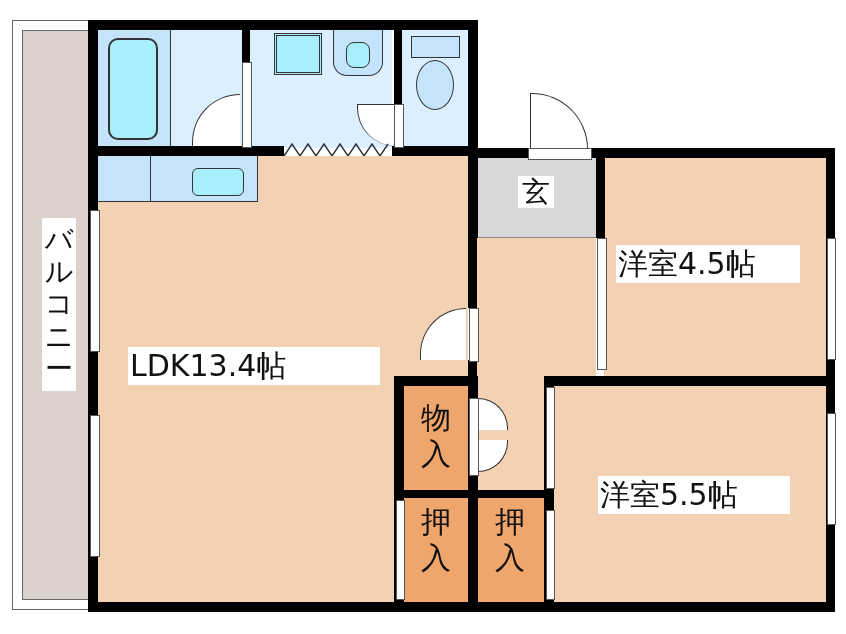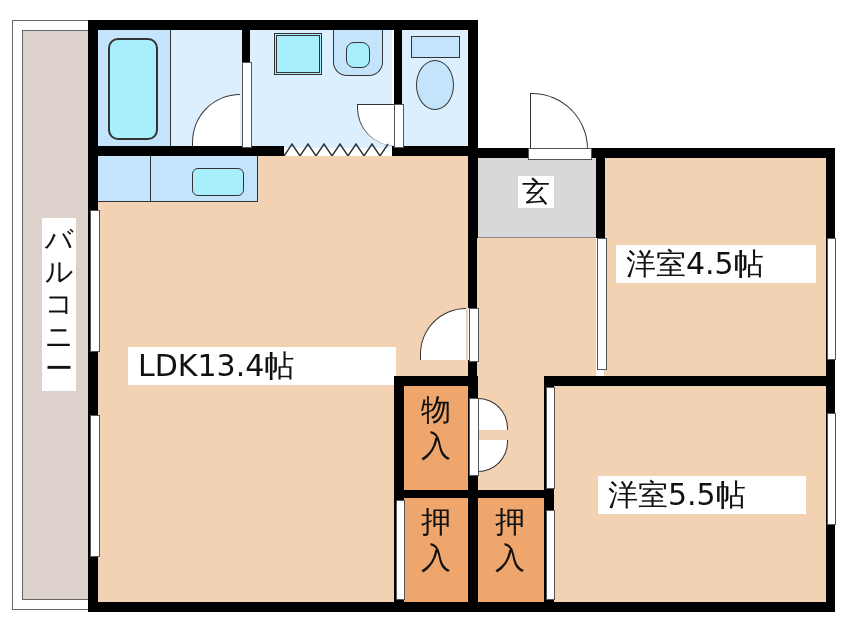--- a/index.html
+++ b/index.html
@@ -1,19 +1,19 @@
 <!DOCTYPE html>
 <html><head>
 <meta charset="utf-8">
 <style>
   html,body{margin:0;padding:0;background:#fff;}
   body{width:846px;height:634px;position:relative;overflow:hidden;font-family:"DejaVu Sans","Liberation Sans",sans-serif;}
   .abs{position:absolute;box-sizing:border-box;}
   .wall{position:absolute;background:#000;}
-  .label{position:absolute;background:#fff;color:#111;font-size:30px;line-height:1;padding:4px 10px;white-space:nowrap;}
+  .label{position:absolute;background:#fff;color:#111;font-size:30px;line-height:1;padding:4px 2px;white-space:nowrap;}
   .vlabel{position:absolute;background:#fff;color:#111;font-size:28px;line-height:1.15;width:34px;text-align:center;padding:6px 0;}
   .closet-label{position:absolute;color:#111;font-size:30px;line-height:1.2;text-align:center;width:40px;}
   .win{position:absolute;background:#fff;border:1px solid #555;}
 </style>
 </head>
 <body>
 
 <div class="abs" style="left:12px;top:20px;width:80px;height:590px;border:1px solid #666;background:#fff;"></div>
 <div class="abs" style="left:22px;top:30px;width:68px;height:570px;background:#dcd2cb;border:1px solid #666;"></div>
 <div class="vlabel" style="left:42px;top:218px;">バ<br>ル<br>コ<br>ニ<br>ー</div>
@@ -49,21 +49,21 @@
 <div class="abs" style="left:530px;top:93px;width:58px;height:56px;border-top:1.5px solid #333;border-right:1.5px solid #333;border-left:1.5px solid #333;border-radius:0 58px 0 0;background:#fff;"></div>
 
 <div class="abs" style="left:604px;top:158px;width:222px;height:218px;background:#f3d1b3;"></div>
 <div class="label" style="left:616px;top:245px;width:180px;">洋室4.5帖</div>
 
 <div class="abs" style="left:554px;top:386px;width:272px;height:216px;background:#f3d1b3;"></div>
 <div class="label" style="left:598px;top:476px;width:188px;">洋室5.5帖</div>
 
 <div class="abs" style="left:404px;top:386px;width:64px;height:104px;background:#efa66c;"></div>
 <div class="closet-label" style="left:416px;top:392px;">
-    <span style="display:block;width:34px;margin:0 auto;word-break:break-all;">物入</span>
+    <span style="display:block;width:34px;margin:8px auto;word-break:break-all;">物入</span>
   </div>
 <div class="abs" style="left:404px;top:498px;width:64px;height:104px;background:#efa66c;"></div>
 <div class="closet-label" style="left:416px;top:504px;">
     <span style="display:block;width:34px;margin:0 auto;word-break:break-all;">押入</span>
   </div>
 <div class="abs" style="left:478px;top:498px;width:66px;height:104px;background:#efa66c;"></div>
 <div class="closet-label" style="left:490px;top:504px;">
     <span style="display:block;width:34px;margin:0 auto;word-break:break-all;">押入</span>
   </div>
 

